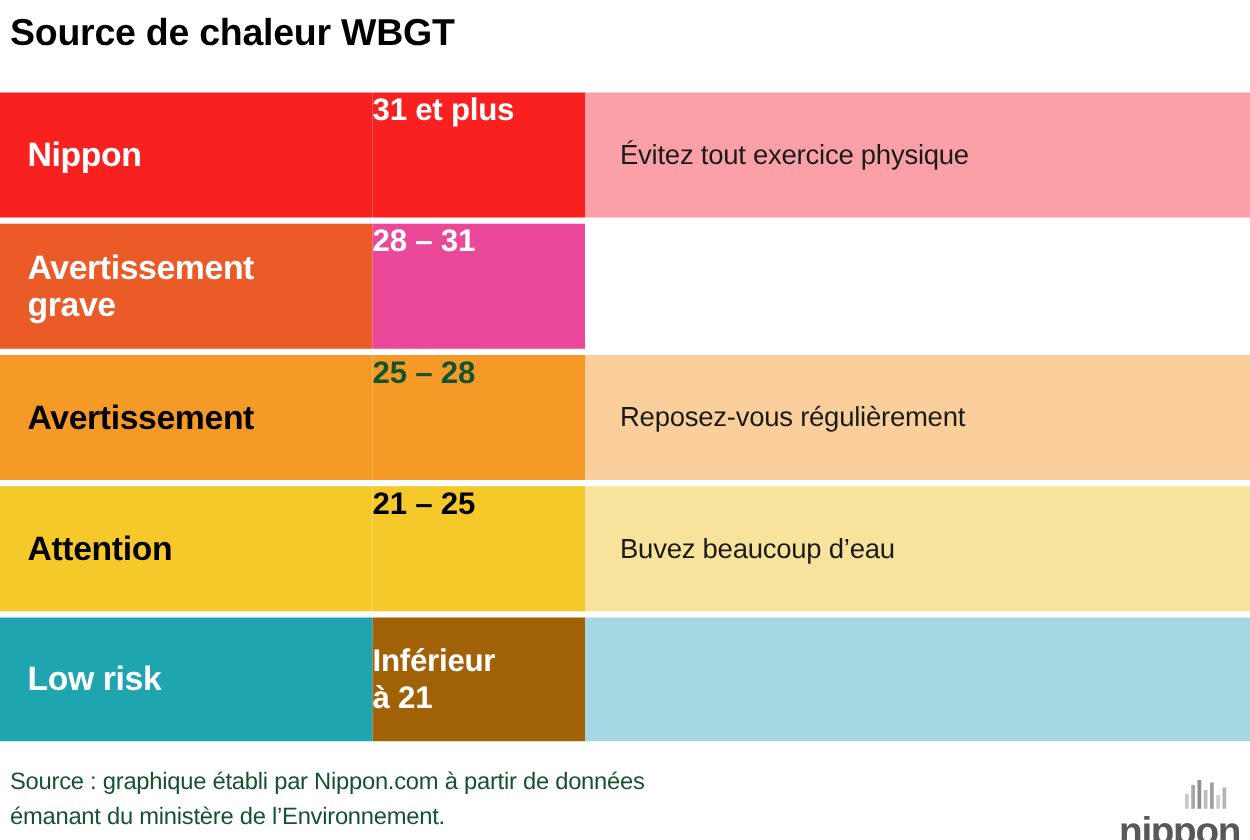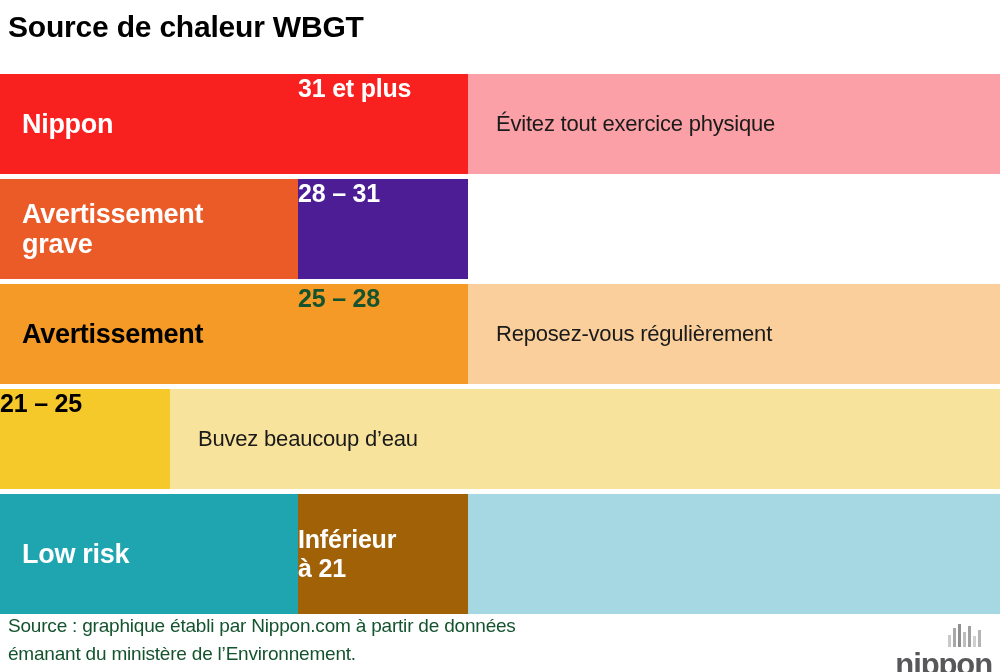--- a/index.html
+++ b/index.html
@@ -81,21 +81,21 @@
     font-weight: normal;
     letter-spacing: -0.2px;
     color: #1a1a1a;
   }
 
   
   .r0 .cell-level, .r0 .cell-range, .r0 .cell-advice { height: 100px; }
   .r1 .cell-level, .r1 .cell-range, .r1 .cell-advice { height: 100px; }
   .r2 .cell-level, .r2 .cell-range, .r2 .cell-advice { height: 100px; }
   .r3 .cell-level, .r3 .cell-range, .r3 .cell-advice { height: 100px; }
-  .r4 .cell-level, .r4 .cell-range, .r4 .cell-advice { height: 120px; }
+  .r4 .cell-level, .r4 .cell-range, .r4 .cell-advice { height: 99px; }
 
   .cell-range.multiline { align-items: center; }
   .cell-range .rng-inner { display: block; }
 
   
   .footer-source {
     position: absolute;
     left: 8px;
     top: 612px;
     width: 700px;
@@ -172,40 +172,43 @@
     <div class="cell-advice" style="background: rgb(251, 160, 166);">
       <span>Évitez tout exercice physique</span>
     </div>
   </div>
   <div class="row-gap"></div>
 
   <div class="wbgt-row r1">
     <div class="cell-level" style="background: rgb(234, 91, 39); color: rgb(255, 255, 255);">
       <span><span>Avertissement</span><br><span>grave</span></span>
     </div>
-    <div class="cell-range" style="background: #4c1d95; color: rgb(255, 255, 255);">
+    <div class="cell-range" style="background: #ec4899; color: rgb(255, 255, 255);">
       <span>28 – 31</span>
     </div>
   </div>
   <div class="row-gap"></div>
 
   <div class="wbgt-row r2">
     <div class="cell-level" style="background: rgb(245, 154, 38); color: rgb(0, 0, 0);">
       <span>Avertissement</span>
     </div>
     <div class="cell-range" style="background: rgb(245, 154, 38); color: #14532d;">
       <span>25 – 28</span>
     </div>
     <div class="cell-advice" style="background: rgb(250, 207, 155);">
       <span>Reposez-vous régulièrement</span>
     </div>
   </div>
   <div class="row-gap"></div>
 
   <div class="wbgt-row r3">
+    <div class="cell-level" style="background: rgb(246, 201, 42); color: rgb(0, 0, 0);">
+      <span>Attention</span>
+    </div>
     <div class="cell-range" style="background: rgb(246, 201, 42); color: rgb(0, 0, 0);">
       <span>21 – 25</span>
     </div>
     <div class="cell-advice" style="background: rgb(247, 227, 155);">
       <span>Buvez beaucoup d’eau</span>
     </div>
   </div>
   <div class="row-gap"></div>
 
   <div class="wbgt-row r4">

